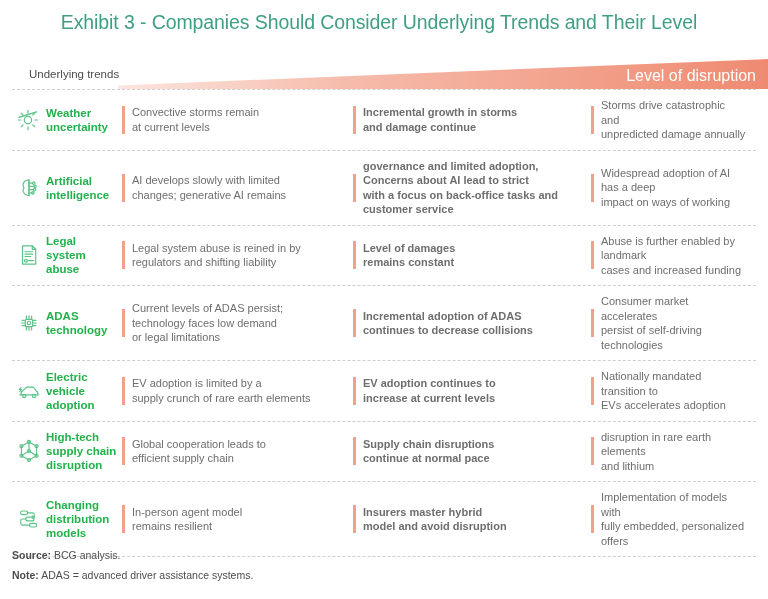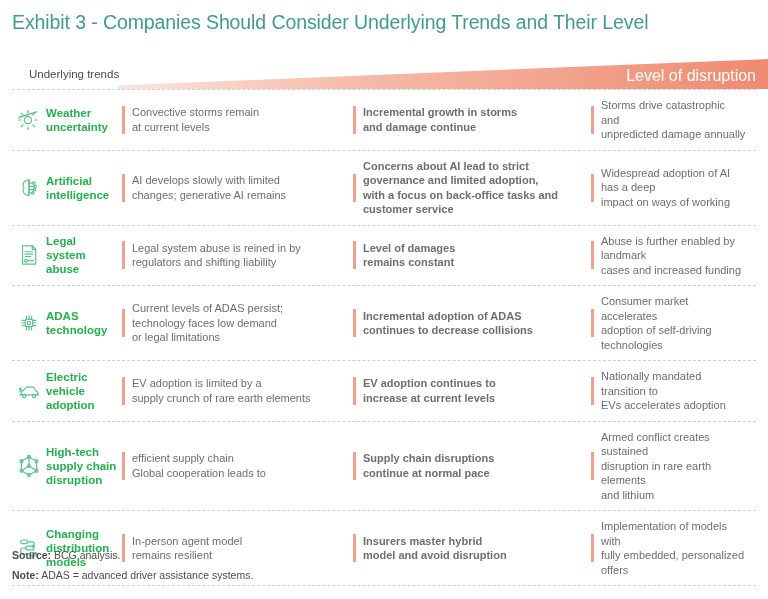--- a/index.html
+++ b/index.html
@@ -18,21 +18,21 @@
 
   
   .title {
     color: #3f9e84;
     font-size: 19.5px;
     line-height: 25px;
     font-weight: 400;
     letter-spacing: -0.1px;
     padding: 10px 22px 0 12px;
   }
-  .title-line { display: block; }
+  .title-line { display: block; text-align: center; }
 
   
   .header-strip {
     position: relative;
     height: 30px;
     margin-top: 24px;
   }
   .underlying-label {
     position: absolute;
     left: 12px;
@@ -220,22 +220,22 @@
       </span>
     </div>
     <div class="cell-text c1">
         <div>
       <span>AI develops slowly with limited</span>
       <span>changes; generative AI remains</span>
     </div>
       </div>
     <div class="cell-text c2">
         <div>
+      <span>governance and limited adoption,</span>
       <span>Concerns about AI lead to strict</span>
-      <span>governance and limited adoption,</span>
       <span>with a focus on back-office tasks and</span>
       <span>customer service</span>
     </div>
       </div>
     <div class="cell-text c3">
         <div>
       <span>Widespread adoption of AI has a deep</span>
       <span>impact on ways of working</span>
     </div>
       </div>
@@ -300,21 +300,21 @@
       </div>
     <div class="cell-text c2">
         <div>
       <span>Incremental adoption of ADAS</span>
       <span>continues to decrease collisions</span>
     </div>
       </div>
     <div class="cell-text c3">
         <div>
       <span>Consumer market accelerates</span>
-      <span>adoption of self-driving technologies</span>
+      <span>persist of self-driving technologies</span>
     </div>
       </div>
   </div>
 
   <div class="row">
     <div class="cell-icon">
       <svg viewBox="0 0 24 24">
           <path d="M3.5 15.5h17"></path>
           <path d="M5 15.5c-.6-1.6-.2-3 1.2-3.6l2.6-2.6c.5-.5 1.1-.8 1.8-.8h4.6c.8 0 1.4.4 1.8 1l1.6 2.5c1.3.5 1.9 1.9 1.5 3.5"></path>
           <circle cx="7.6" cy="16.6" r="1.5"></circle>
@@ -365,33 +365,32 @@
     </div>
     <div class="cell-label">
       <span>
         <span>High-tech</span>
         <span>supply chain</span>
         <span>disruption</span>
       </span>
     </div>
     <div class="cell-text c1">
         <div>
+      <span>Global cooperation leads to</span>
       <span>efficient supply chain</span>
-      <span>Global cooperation leads to</span>
     </div>
       </div>
     <div class="cell-text c2">
         <div>
       <span>Supply chain disruptions</span>
       <span>continue at normal pace</span>
     </div>
       </div>
     <div class="cell-text c3">
         <div>
-      <span>Armed conflict creates sustained</span>
       <span>disruption in rare earth elements</span>
       <span>and lithium</span>
     </div>
       </div>
   </div>
 
   <div class="row">
     <div class="cell-icon">
       <svg viewBox="0 0 24 24">
           <rect x="9" y="10.2" width="7.6" height="3.6" rx="1.8"></rect>

